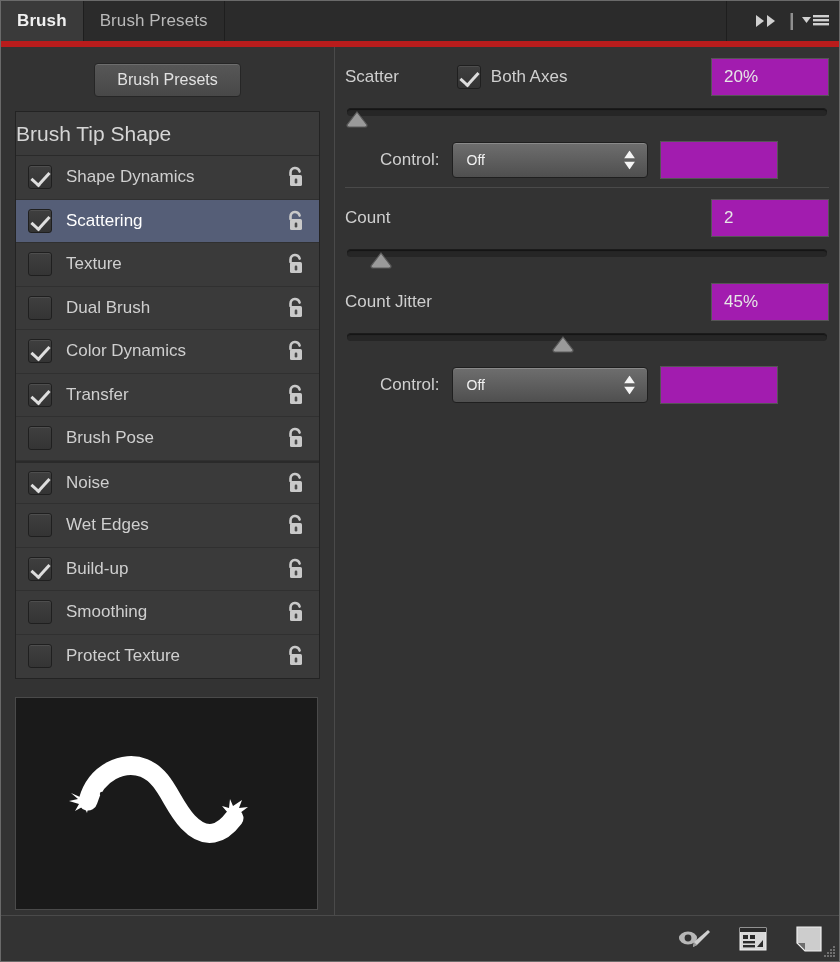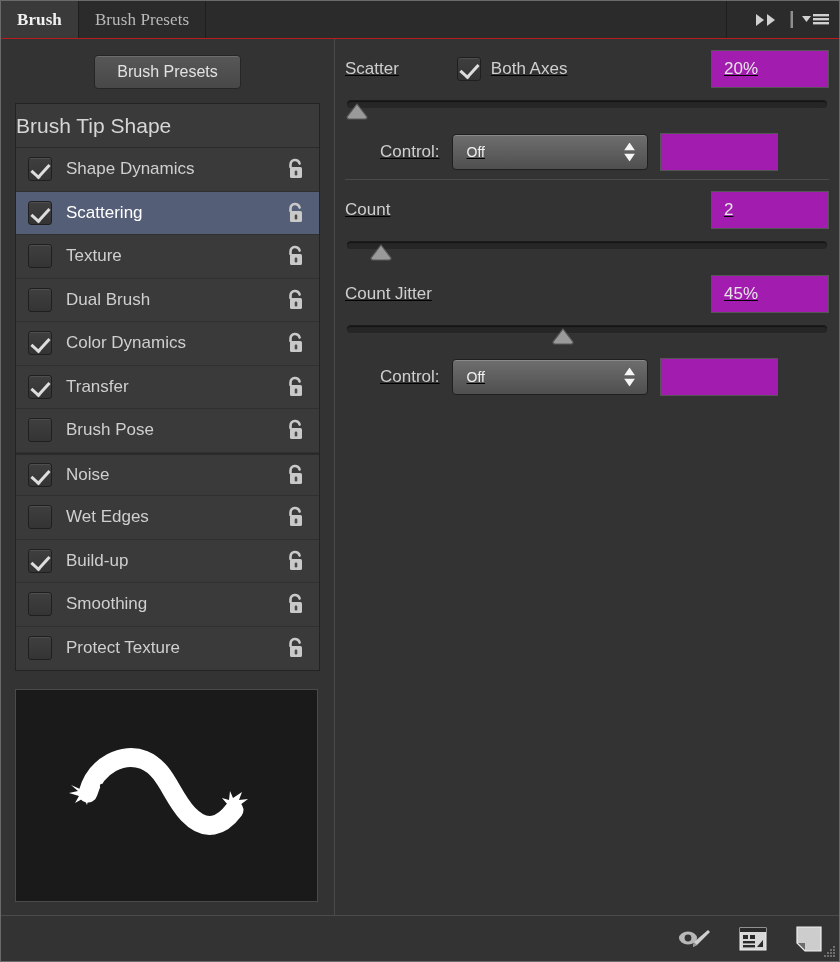--- a/index.html
+++ b/index.html
@@ -18,27 +18,26 @@
     height: 962px;
     background: #333333;
     border: 1px solid #6a6a6a;
     display: flex;
     flex-direction: column;
   }
 
   
   #tabbar {
     position: relative;
-    height: 38px;
+    height: 46px;
     background: #2b2b2b;
     display: flex;
     align-items: stretch;
     flex: 0 0 auto;
-    border-bottom: 1px solid #b91c1c;
-    font-family: Liberation Serif, serif;
+    border-bottom: 6px solid #b91c1c;
   }
   .tab {
     display: flex;
     align-items: center;
     padding: 0 16px;
     font-size: 17px;
     color: #b9b9b9;
     background: #2b2b2b;
     border-right: 1px solid #1e1e1e;
     cursor: default;
@@ -171,21 +170,21 @@
 
   
   #rightcol {
     flex: 1 1 auto;
     border-left: 1px solid #4a4a4a;
     padding: 0 10px 0 10px;
     display: flex;
     flex-direction: column;
   }
 
-  .ctl-section { padding-top: 2px; text-decoration: underline; }
+  .ctl-section { padding-top: 2px; }
   .ctl-section.bordered { border-top: 1px solid #4a4a4a; }
 
   .row-main {
     height: 56px;
     display: flex;
     align-items: center;
     gap: 0;
   }
   .row-label {
     font-size: 17px;

